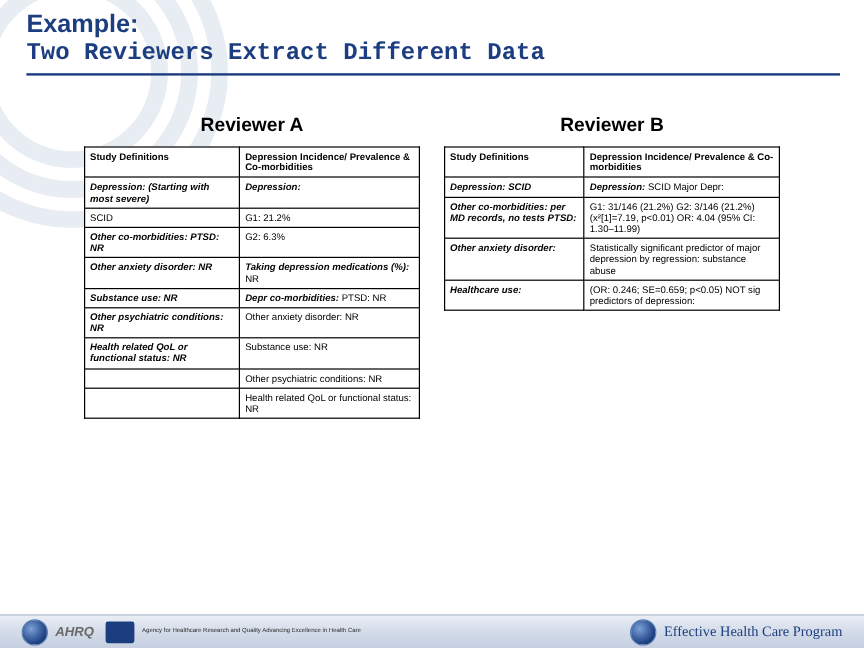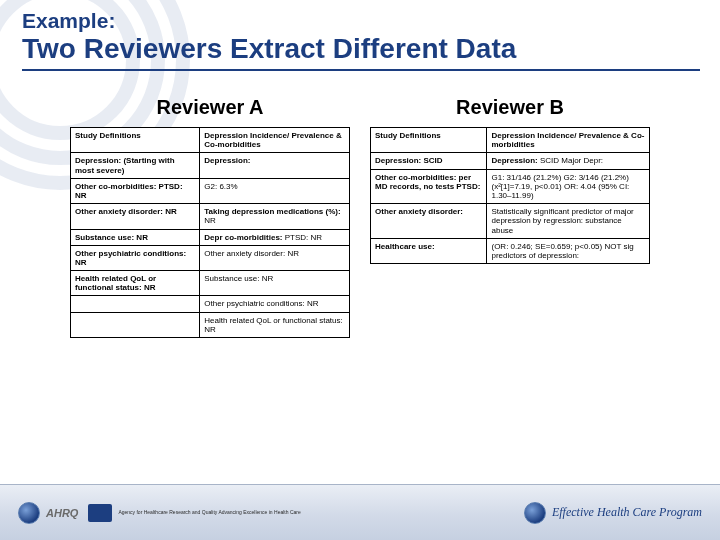--- a/index.html
+++ b/index.html
@@ -20,35 +20,35 @@
     position: absolute; border-radius: 50%;
     border: 14px solid rgba(30,70,140,0.10);
   }
   .title {
     position: absolute;
     left: 22px; top: 10px; right: 20px;
     color: #1c3e80;
     font-weight: 700;
   }
   .title .line1 { font-size: 21px; line-height: 1.05; }
-  .title .line2 { font-size: 28px; line-height: 1.05; margin-top: 2px; border-bottom: 2px solid #1c3e80; padding-bottom: 6px; }
+  .title .line2 { font-size: 20px; line-height: 1.05; margin-top: 2px; border-bottom: 2px solid #1c3e80; padding-bottom: 6px; font-family: Liberation Mono, monospace; }
   .content {
     position: absolute;
     top: 96px; left: 0; right: 0; bottom: 40px;
     display: flex;
     justify-content: space-around;
     padding: 0 60px;
   }
   .col {
     width: 280px;
   }
   .col-head {
     text-align: center;
     font-weight: 700;
-    font-size: 20px;
+    font-size: 16px;
     color: #000;
     margin-bottom: 8px;
   }
   table.extract {
     border-collapse: collapse;
     width: 100%;
     background: #fff;
     font-size: 8px;
     line-height: 1.15;
     padding-left: 32px;
@@ -56,25 +56,25 @@
   table.extract th, table.extract td {
     border: 1px solid #000;
     padding: 3px 4px;
     vertical-align: top;
     text-align: left;
   }
   table.extract th {
     font-weight: 700;
     background: #fff;
   }
-  .cell-bold { font-weight: 700; }
+  .cell-bold { font-weight: 700; font-style: italic; }
   .footer {
     position: absolute;
     left: 0; right: 0; bottom: 0;
-    height: 56px;
+    height: 28px;
     background: linear-gradient(to bottom, #eaeef5 0%, #d2dae8 55%, #c6d0e1 100%);
     border-top: 1px solid #a8b4c8;
     display: flex;
     justify-content: space-between;
     align-items: center;
     padding: 0 18px;
     font-size: 8px;
     color: #1c3e80;
   }
   .f-left, .f-right { display: flex; align-items: center; gap: 6px; }
@@ -108,20 +108,24 @@
       <thead>
           <tr>
         <th>Study Definitions</th>
         <th>Depression Incidence/ Prevalence &amp; Co-morbidities</th>
       </tr>
         </thead>
       <tbody id="tbody-a">
           <tr>
             <td class="cell-bold">Depression: (Starting with most severe)</td>
             <td><span class="cell-bold">Depression:</span></td>
+          </tr>
+          <tr>
+            <td>SCID</td>
+            <td>G1: 21.2%</td>
           </tr>
           <tr>
             <td class="cell-bold">Other co-morbidities: PTSD: NR</td>
             <td>G2: 6.3%</td>
           </tr>
           <tr>
             <td class="cell-bold">Other anxiety disorder: NR</td>
             <td><span class="cell-bold">Taking depression medications (%):</span> NR</td>
           </tr>
           <tr>
@@ -181,15 +185,15 @@
 <div class="footer">
   <div class="f-left">
     <span class="f-swirl"></span>
     <span class="ahrq-label">AHRQ</span>
     <span class="f-bar"></span>
     <span class="ahrq-sub">Agency for Healthcare Research and Quality
 Advancing Excellence in Health Care</span>
   </div>
   <div class="f-right">
     <span class="f-swirl"></span>
-    <span style="font-family:Georgia,serif;font-style:italic;color:#1c3e80;font-size:12px">Effective Health Care Program</span>
+    <span style="font-family:Georgia,serif;color:#1c3e80;font-size:12px">Effective Health Care Program</span>
   </div>
 </div>
 
 </body></html>

